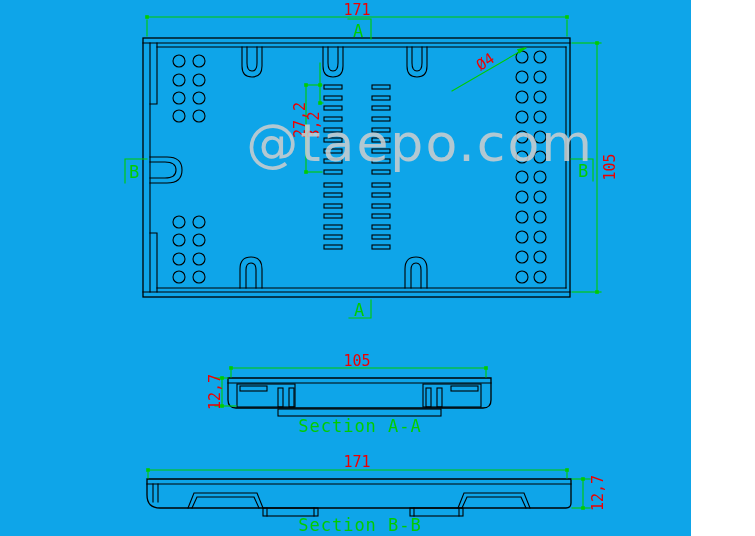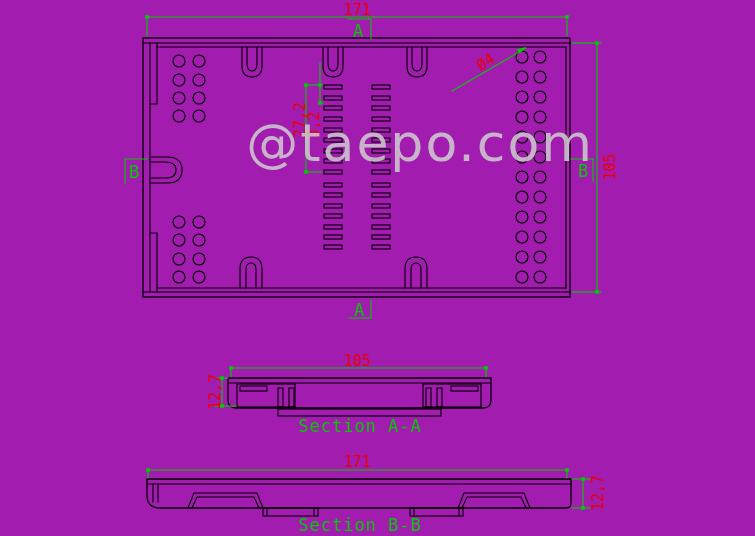--- a/index.html
+++ b/index.html
@@ -1,16 +1,16 @@
 <!DOCTYPE html>
 <html><head>
 <meta charset="utf-8">
 <style>
   html,body{margin:0;padding:0;background:#ffffff;}
-  .sheet{position:relative;width:755px;height:536px;background:#a21caf;overflow:hidden;}
+  .sheet{position:relative;width:691px;height:536px;background:#0ea5e9;overflow:hidden;}
   svg{display:block;}
   .geo{stroke:#000000;fill:none;stroke-width:1.3;stroke-linecap:square;}
   .geo-thin{stroke:#000000;fill:none;stroke-width:1.1;stroke-linecap:square;}
   .ann{stroke:#00cc00;fill:none;stroke-width:1.1;stroke-linecap:square;}
   .sq{fill:#00cc00;stroke:none;}
   .arrow{fill:#00cc00;stroke:none;}
   text.dim{fill:#ee0000;font-family:"DejaVu Sans Mono",monospace;font-size:15px;}
   text.marker{fill:#00cc00;font-family:"DejaVu Sans Mono",monospace;font-size:17px;}
   text.seclabel{fill:#00cc00;font-family:"DejaVu Sans Mono",monospace;font-size:17px;letter-spacing:1px;}
   text.wm{fill:#cfcfcf;opacity:0.85;font-family:"DejaVu Sans",sans-serif;font-size:52px;letter-spacing:2px;}

